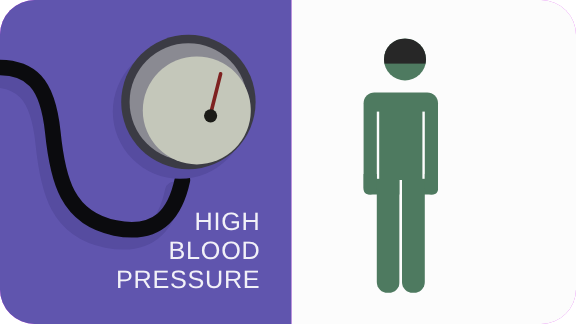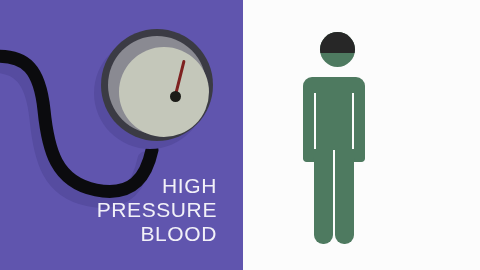--- a/index.html
+++ b/index.html
@@ -9,20 +9,21 @@
   }
   body {
     font-family: "Liberation Sans", sans-serif;
   }
   #stage {
     position: relative;
     width: 480px;
     height: 270px;
     overflow: hidden;
     background: #d946ef;
+    border-radius: 29px;
   }
 
   
   .left-panel {
     position: absolute;
     left: 0;
     top: 0;
     width: 243px;
     height: 270px;
     background: #6055AE;
@@ -211,22 +212,22 @@
       <div class="gauge-ring">
         <div class="gauge-face">
           <div class="gauge-needle"></div>
           <div class="gauge-hub"></div>
         </div>
       </div>
     </div>
 
     <div class="headline">
       <div>HIGH</div>
+      <div>BLOOD</div>
       <div>PRESSURE</div>
-      <div>BLOOD</div>
     </div>
   </div>
 
   <div class="right-panel">
     <div class="figure-wrap">
       <div class="fig-head">
         <div class="fig-hair"></div>
       </div>
       <div class="fig-torso"></div>
       <div class="fig-arm-gap l"></div>

